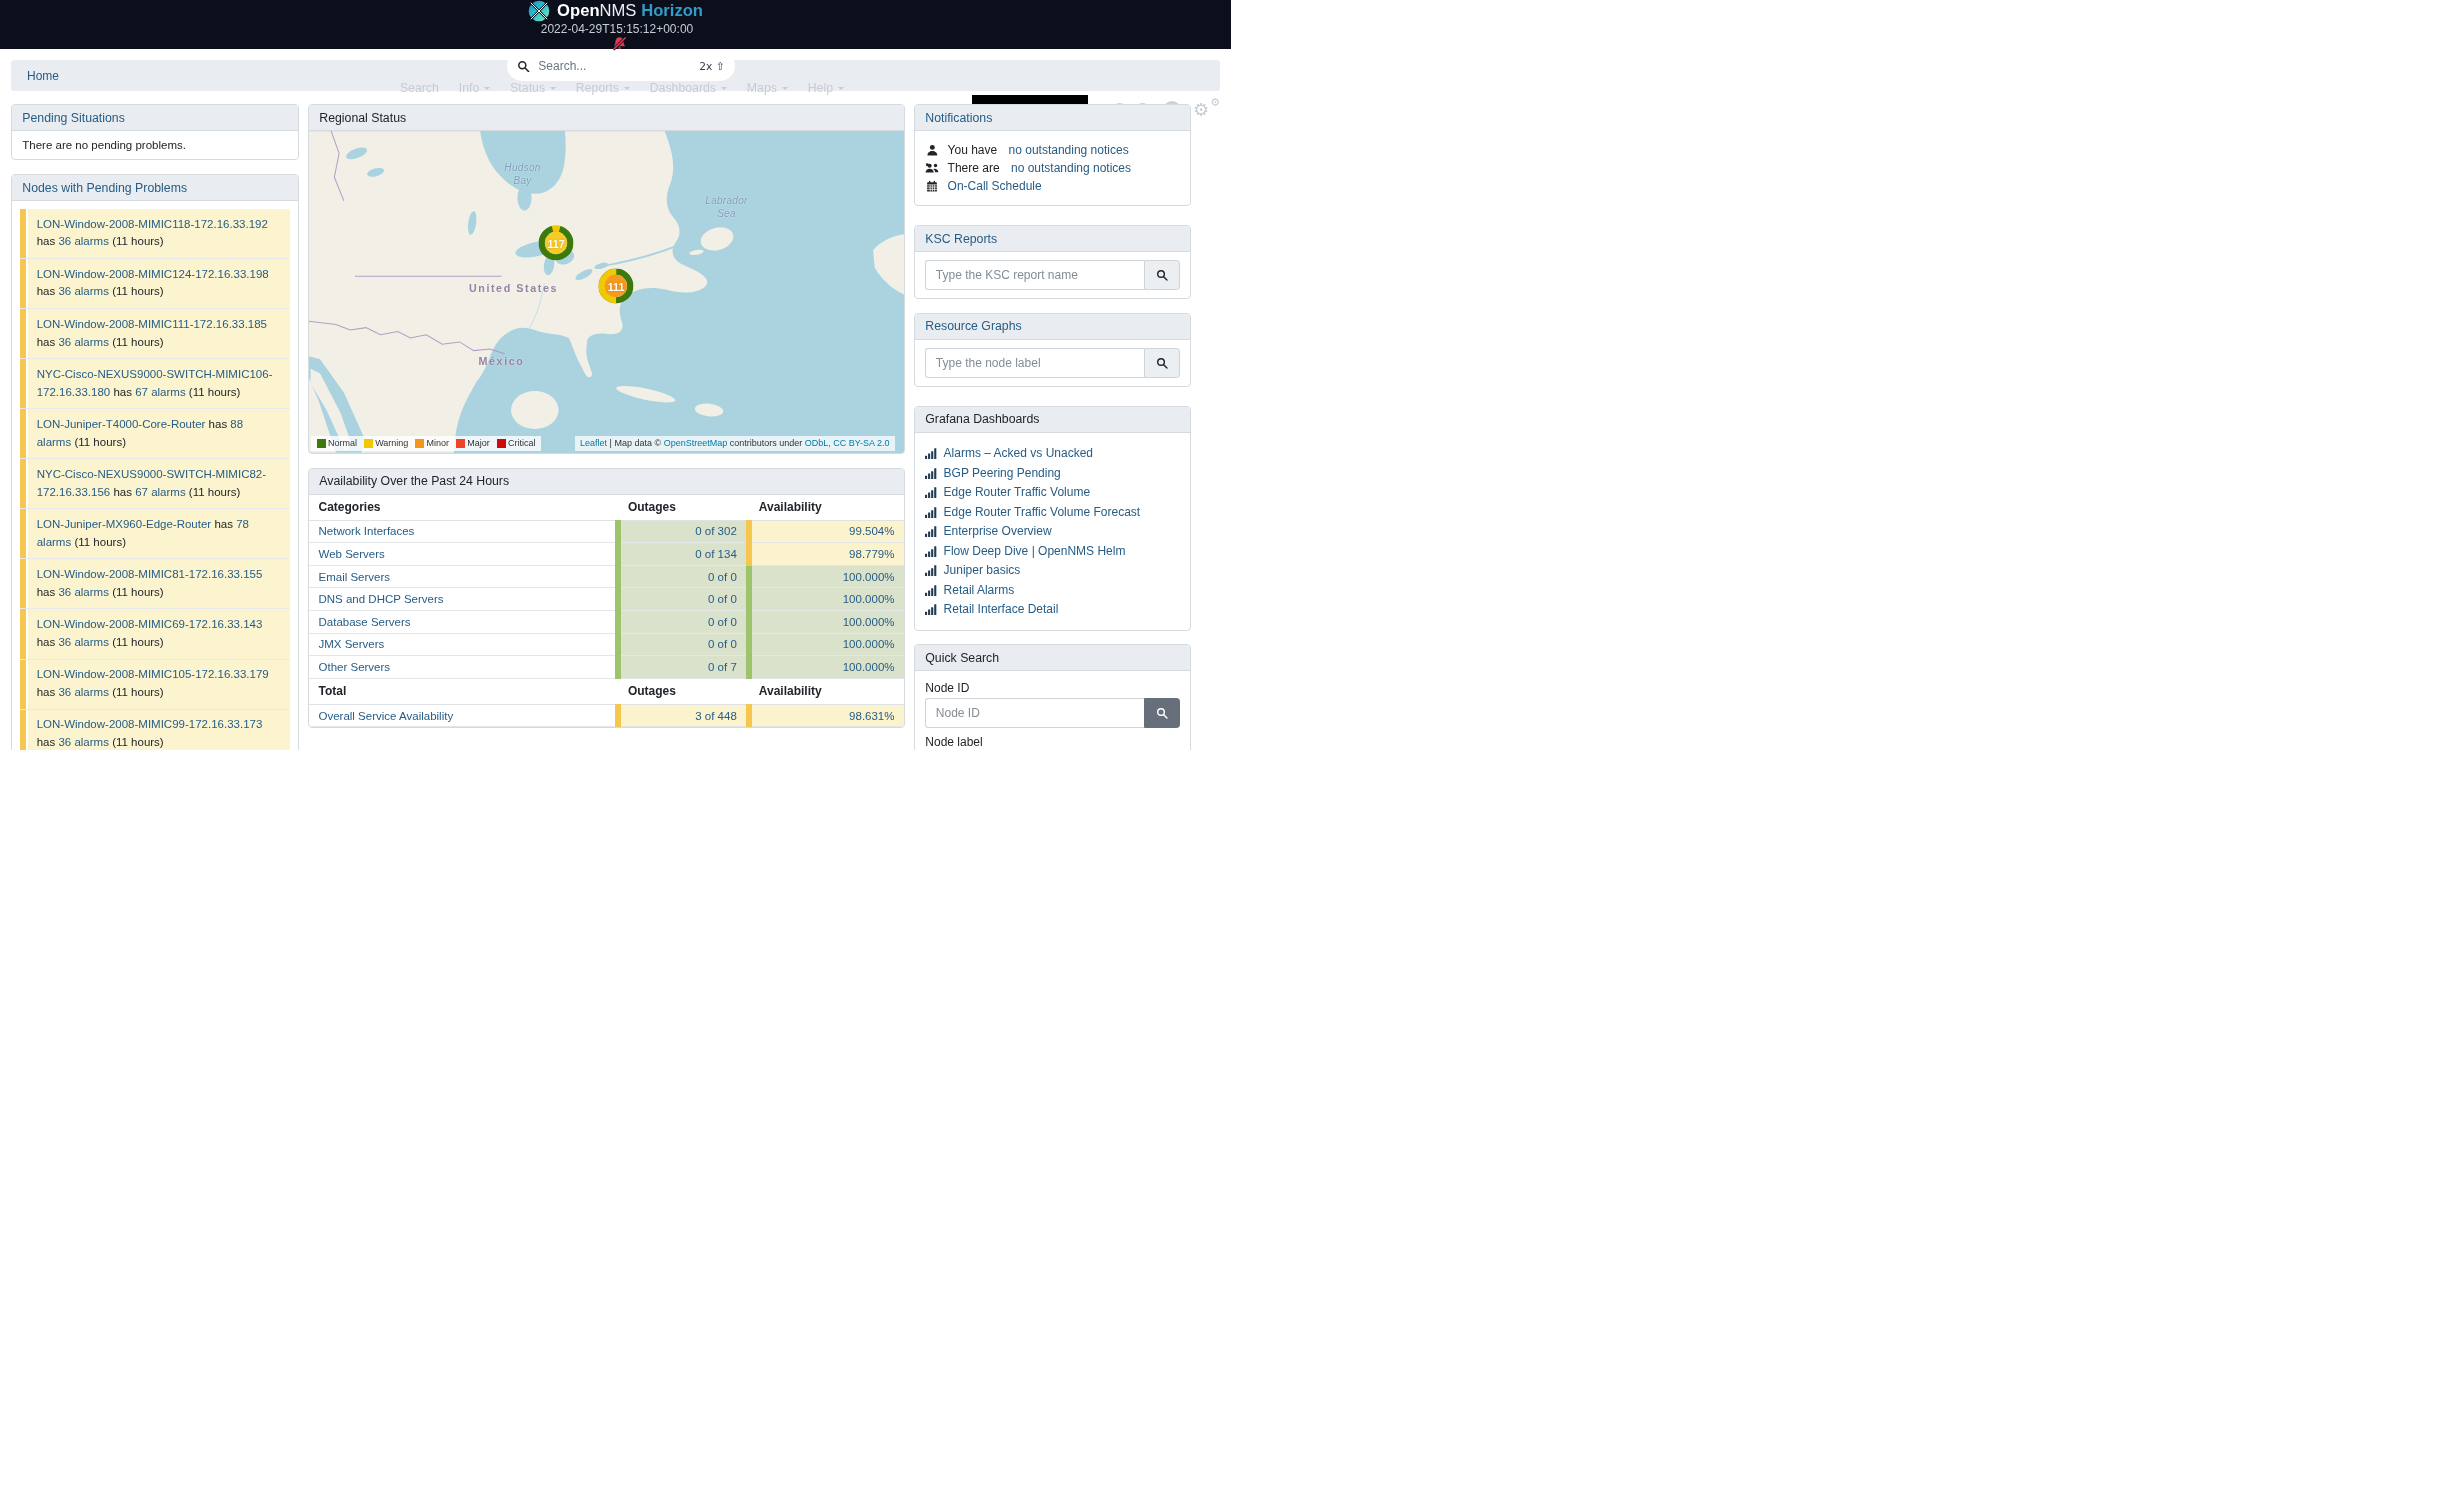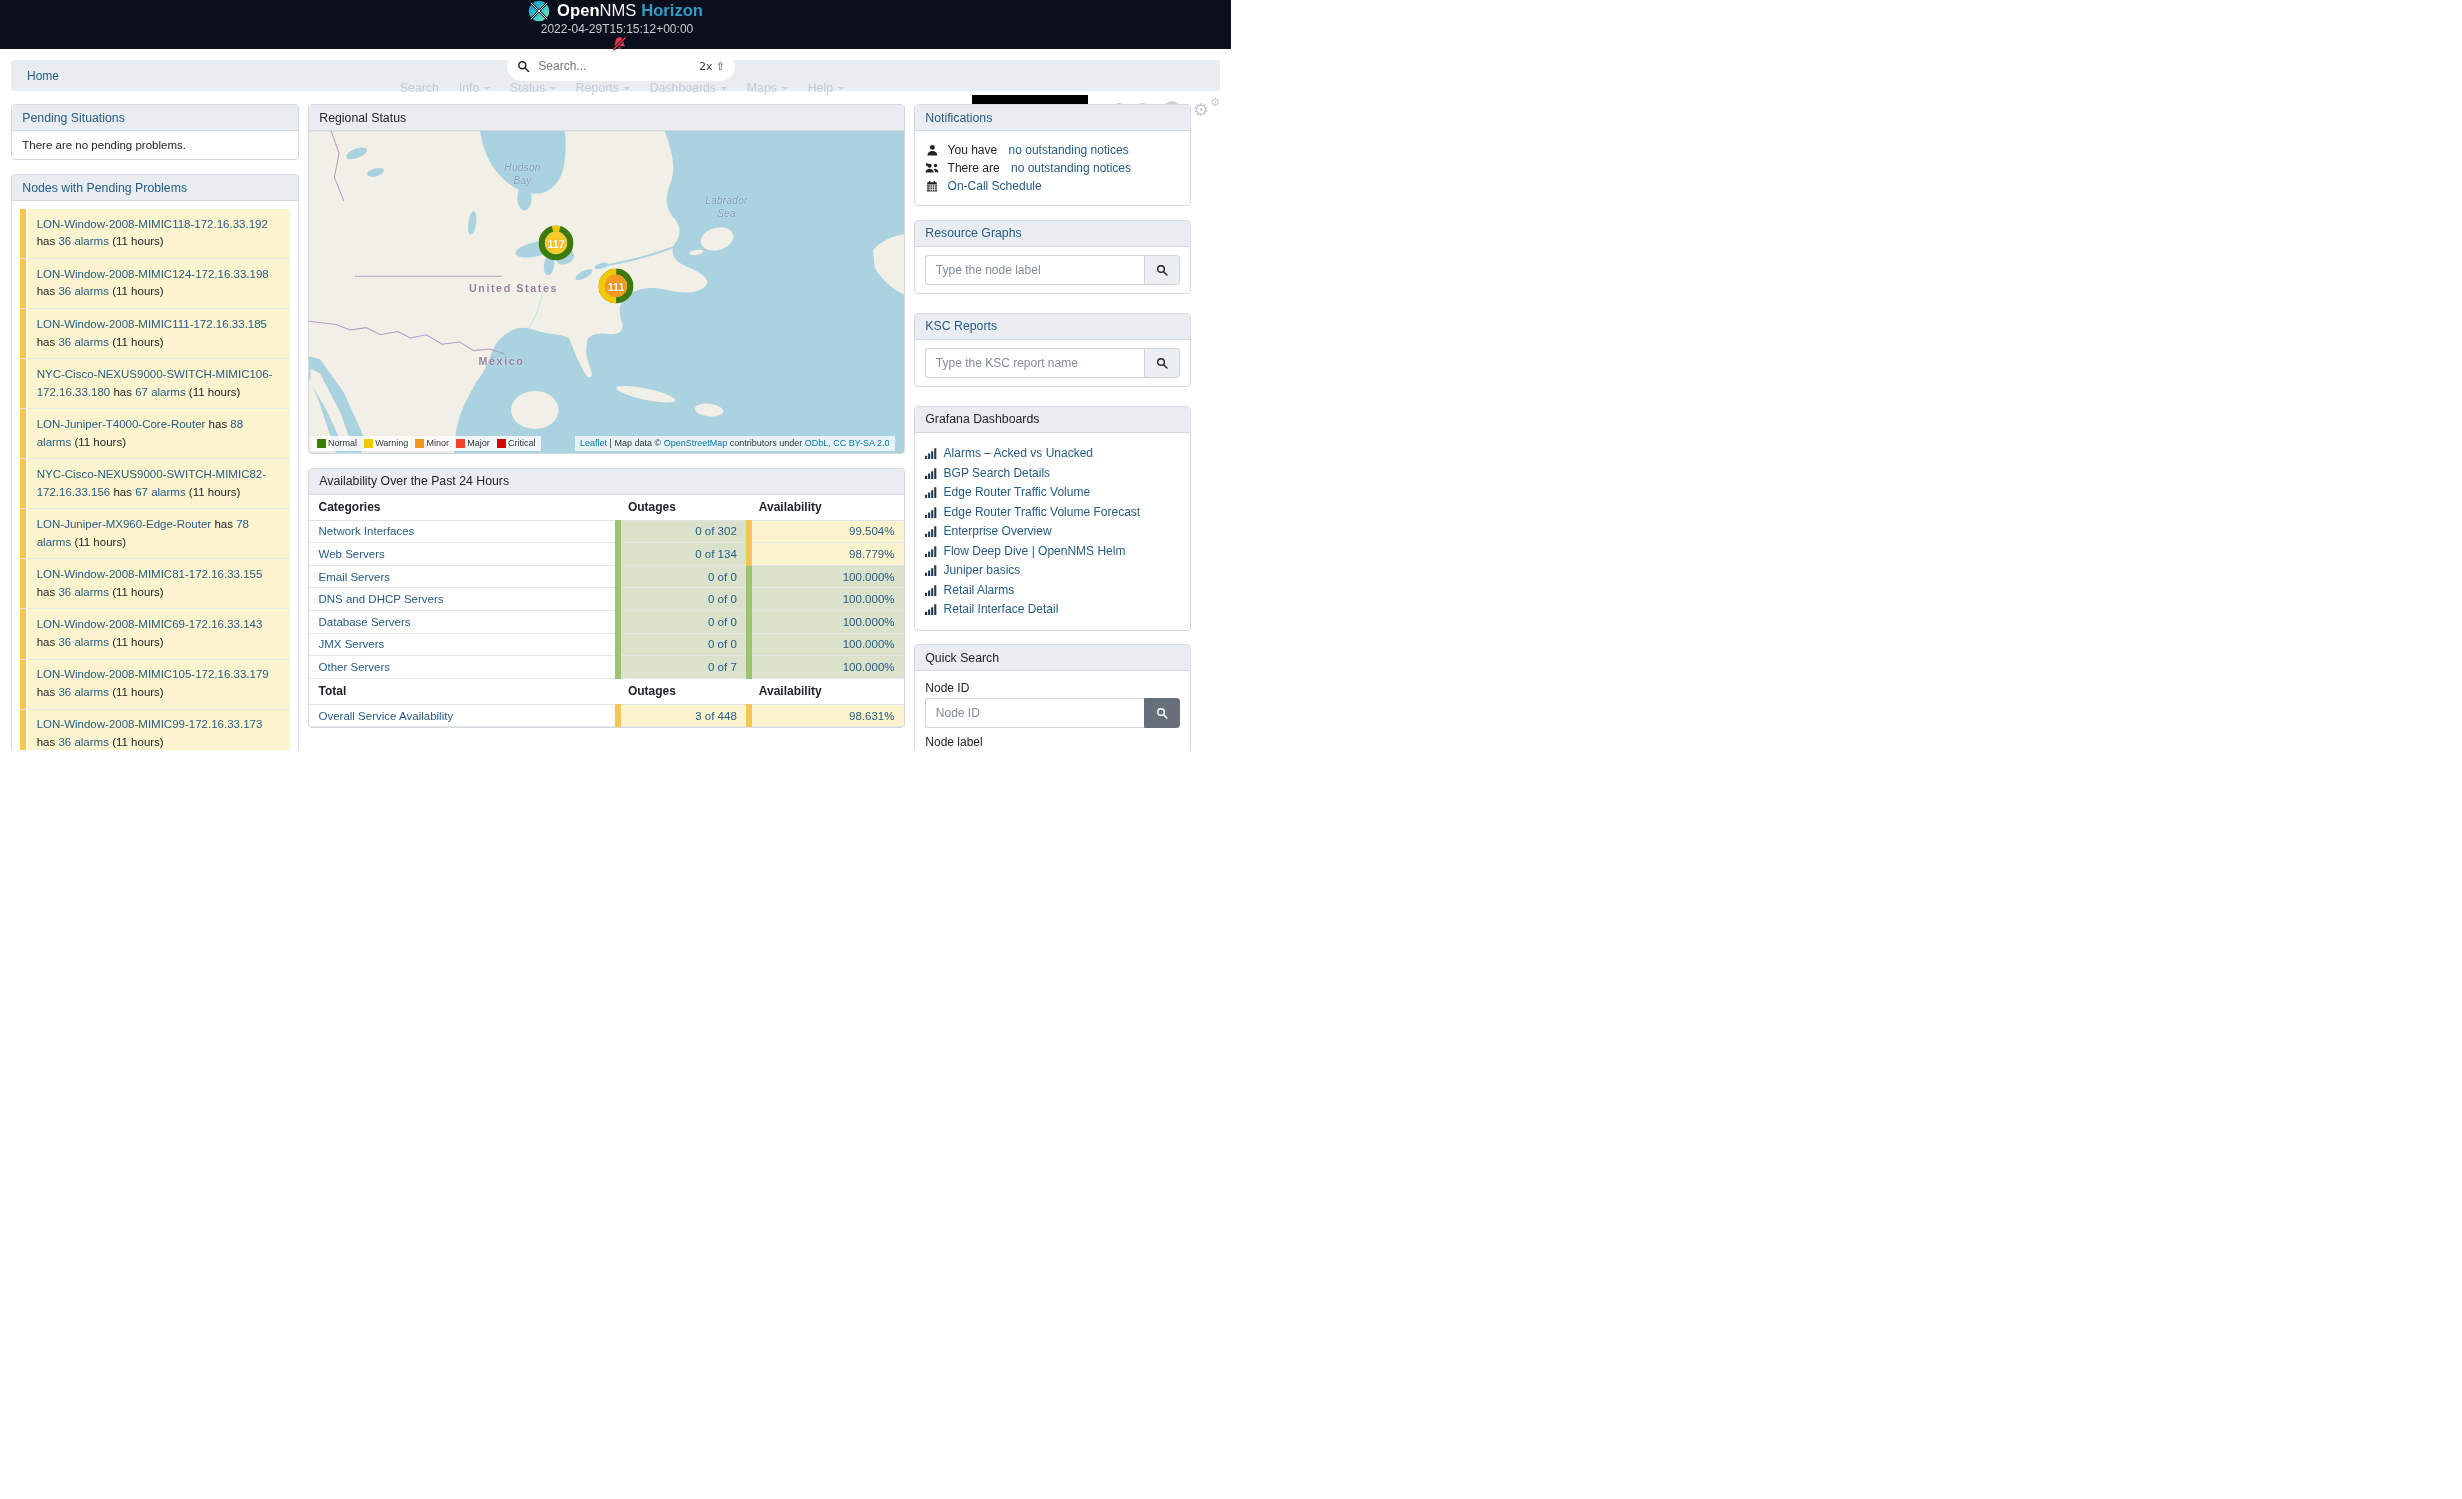--- a/index.html
+++ b/index.html
@@ -480,51 +480,51 @@
                   <line x1="8.5" y1="6" x2="8.5" y2="15"></line>
                   <line x1="11.5" y1="6" x2="11.5" y2="15"></line>
                 </g>
               </svg>
             </span>
             <a>On-Call Schedule</a>
           </div>
         </div>
     </div>
 
+    <div class="card" style="margin-top:19px;">
+      <div class="card-header hlink">KSC Reports</div>
+      <div class="card-body">
+        <div class="igroup" style="margin:0;">
+          <input type="text" placeholder="Type the KSC report name" style="">
+          <span class="sbtn">
+            <svg viewBox="0 0 16 16" width="12" height="12" fill="none" stroke="currentColor" stroke-width="1.9">
+                <circle cx="6.7" cy="6.7" r="4.4"></circle>
+                <line x1="10.2" y1="10.2" x2="14.6" y2="14.6" stroke-linecap="round"></line>
+              </svg>
+          </span>
+        </div>
+      </div>
+    </div>
+
     <div class="card" style="margin-top:10.3px;">
       <div class="card-header hlink">Resource Graphs</div>
       <div class="card-body">
         <div class="igroup" style="margin:0;">
           <input type="text" placeholder="Type the node label" style="">
           <span class="sbtn">
             <svg viewBox="0 0 16 16" width="12" height="12" fill="none" stroke="currentColor" stroke-width="1.9">
                 <circle cx="6.7" cy="6.7" r="4.4"></circle>
                 <line x1="10.2" y1="10.2" x2="14.6" y2="14.6" stroke-linecap="round"></line>
               </svg>
           </span>
         </div>
       </div>
     </div>
 
     <div class="card" style="margin-top:19px;">
-      <div class="card-header hlink">KSC Reports</div>
-      <div class="card-body">
-        <div class="igroup" style="margin:0;">
-          <input type="text" placeholder="Type the KSC report name" style="">
-          <span class="sbtn">
-            <svg viewBox="0 0 16 16" width="12" height="12" fill="none" stroke="currentColor" stroke-width="1.9">
-                <circle cx="6.7" cy="6.7" r="4.4"></circle>
-                <line x1="10.2" y1="10.2" x2="14.6" y2="14.6" stroke-linecap="round"></line>
-              </svg>
-          </span>
-        </div>
-      </div>
-    </div>
-
-    <div class="card" style="margin-top:19px;">
       <div class="card-header">Grafana Dashboards</div>
       <div class="card-body">
         <ul class="grafana-list">
             <li>
               <span class="gicon">
                 <svg viewBox="0 0 16 16" width="12" height="12" fill="currentColor">
                   <rect x="0" y="11.5" width="2.8" height="4.5" rx="0.4"></rect>
                   <rect x="4.1" y="8.5" width="2.8" height="7.5" rx="0.4"></rect>
                   <rect x="8.2" y="5.5" width="2.8" height="10.5" rx="0.4"></rect>
                   <rect x="12.3" y="1.5" width="2.8" height="14.5" rx="0.4"></rect>
@@ -534,21 +534,21 @@
             </li>
             <li>
               <span class="gicon">
                 <svg viewBox="0 0 16 16" width="12" height="12" fill="currentColor">
                   <rect x="0" y="11.5" width="2.8" height="4.5" rx="0.4"></rect>
                   <rect x="4.1" y="8.5" width="2.8" height="7.5" rx="0.4"></rect>
                   <rect x="8.2" y="5.5" width="2.8" height="10.5" rx="0.4"></rect>
                   <rect x="12.3" y="1.5" width="2.8" height="14.5" rx="0.4"></rect>
                 </svg>
               </span>
-              <a>BGP Search Details</a>
+              <a>BGP Peering Pending</a>
             </li>
             <li>
               <span class="gicon">
                 <svg viewBox="0 0 16 16" width="12" height="12" fill="currentColor">
                   <rect x="0" y="11.5" width="2.8" height="4.5" rx="0.4"></rect>
                   <rect x="4.1" y="8.5" width="2.8" height="7.5" rx="0.4"></rect>
                   <rect x="8.2" y="5.5" width="2.8" height="10.5" rx="0.4"></rect>
                   <rect x="12.3" y="1.5" width="2.8" height="14.5" rx="0.4"></rect>
                 </svg>
               </span>

